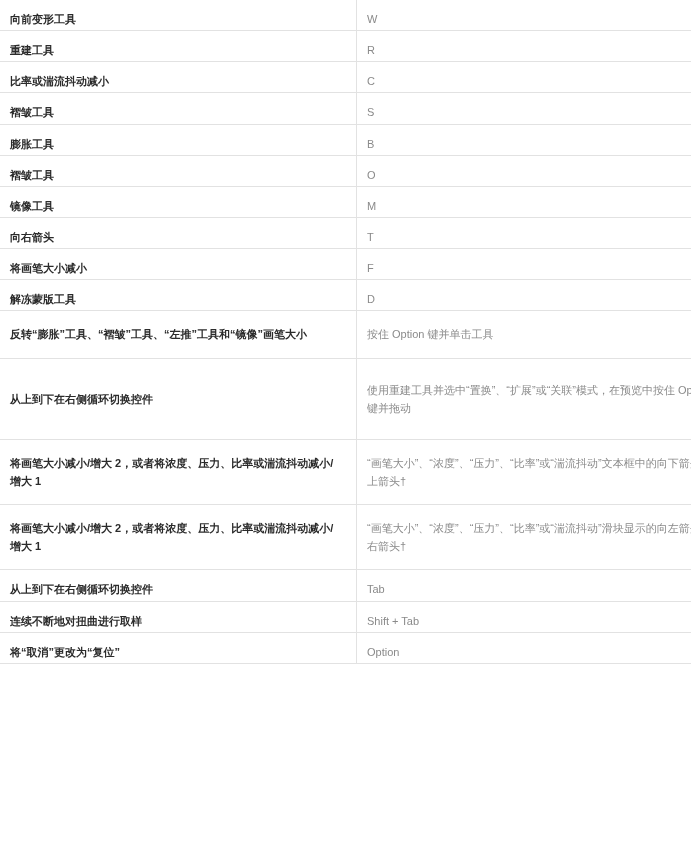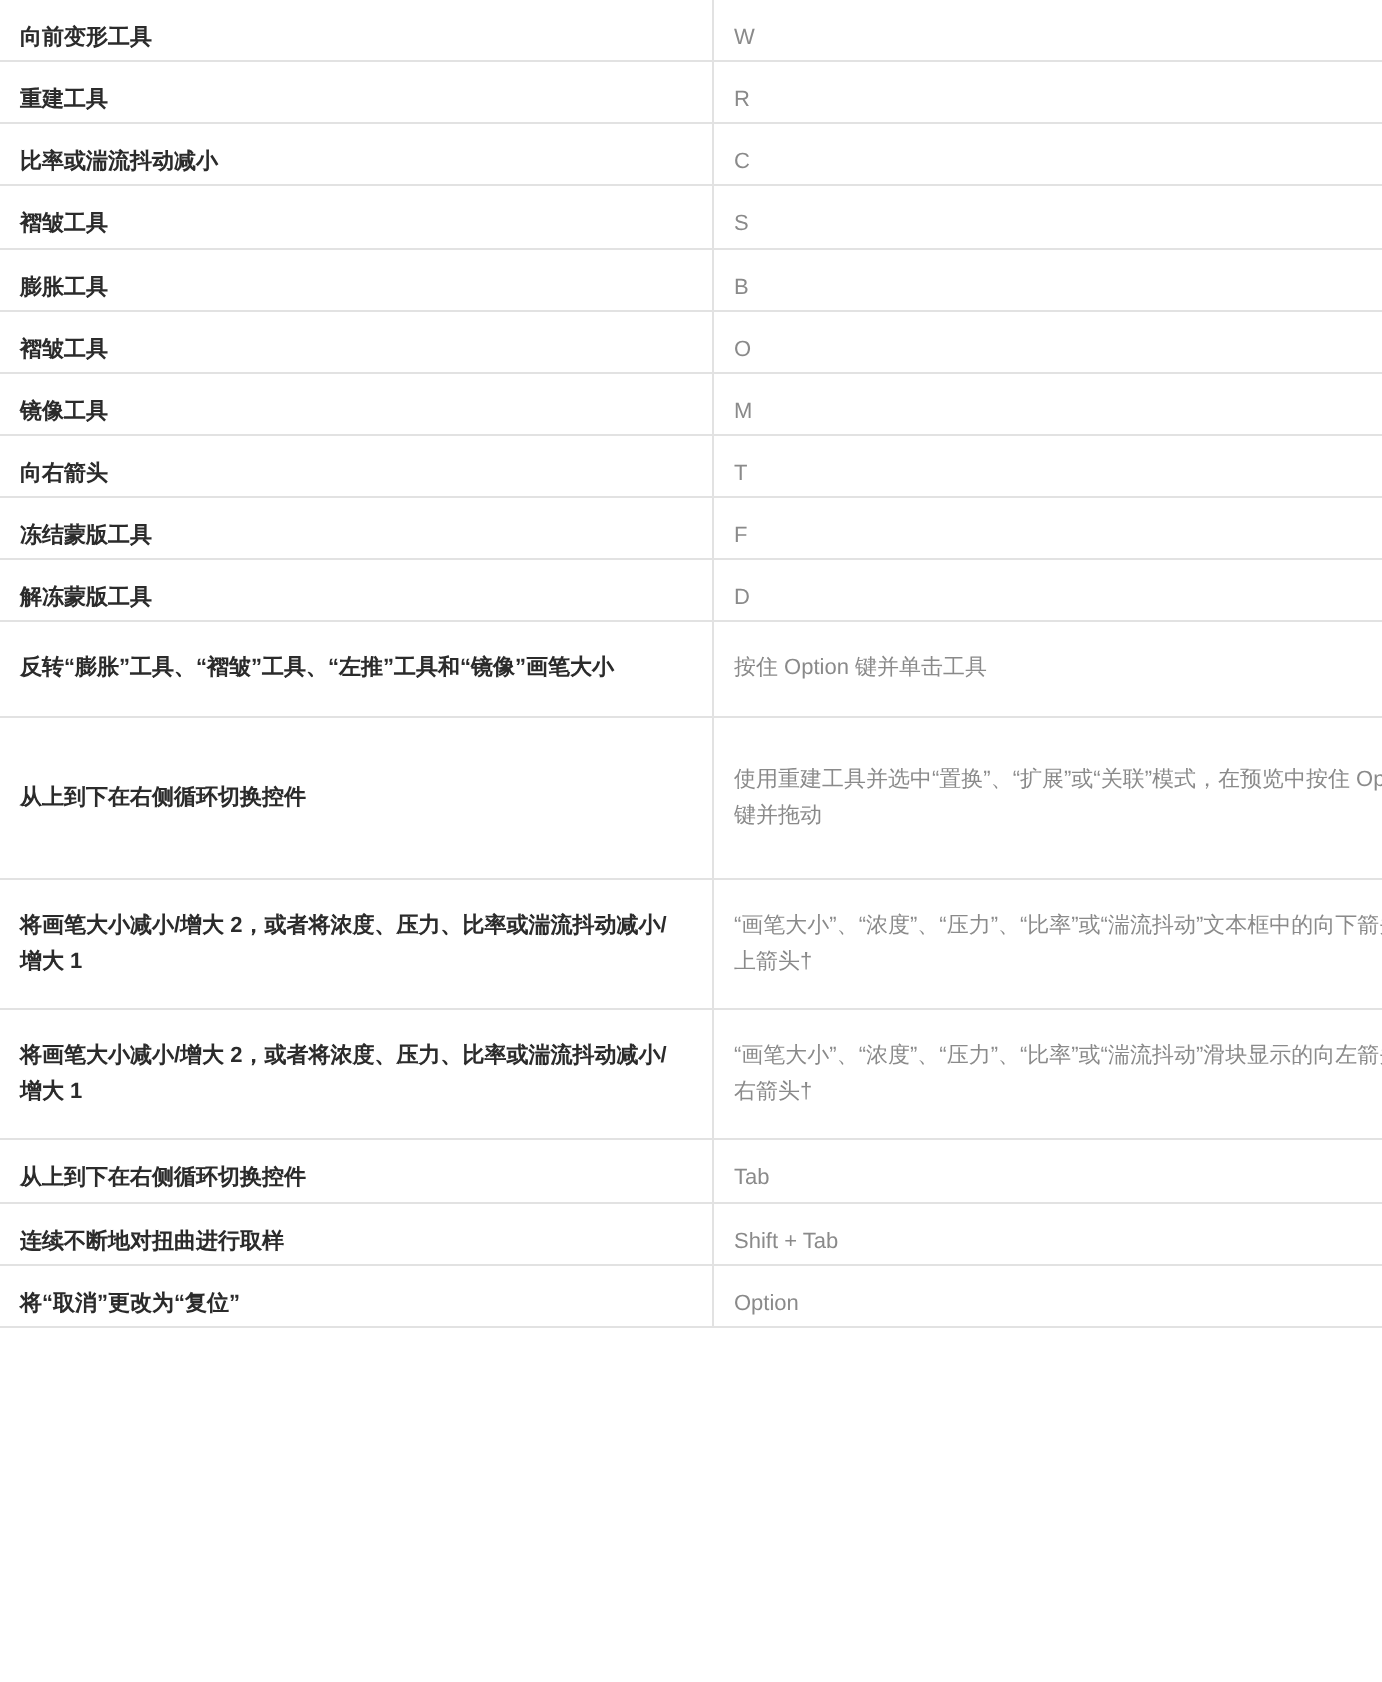--- a/index.html
+++ b/index.html
@@ -78,21 +78,21 @@
       </tr>
       <tr>
         <td class="col-action">镜像工具</td>
         <td class="col-key">M</td>
       </tr>
       <tr>
         <td class="col-action">向右箭头</td>
         <td class="col-key">T</td>
       </tr>
       <tr>
-        <td class="col-action">冻结蒙版工具</td>
+        <td class="col-action">将画笔大小减小</td>
         <td class="col-key">F</td>
       </tr>
       <tr>
         <td class="col-action">解冻蒙版工具</td>
         <td class="col-key">D</td>
       </tr>
       <tr class="tall">
         <td class="col-action">反转“膨胀”工具、“褶皱”工具、“左推”工具和“镜像”画笔大小</td>
         <td class="col-key">按住 Option 键并单击工具</td>
       </tr>

